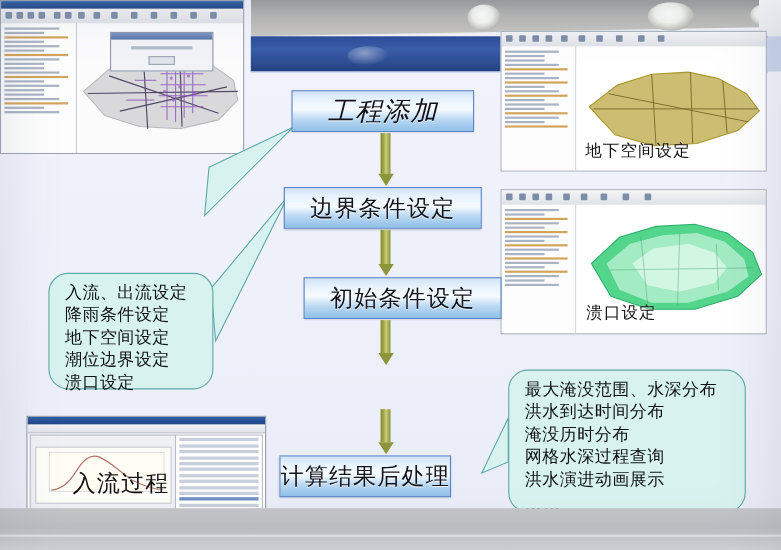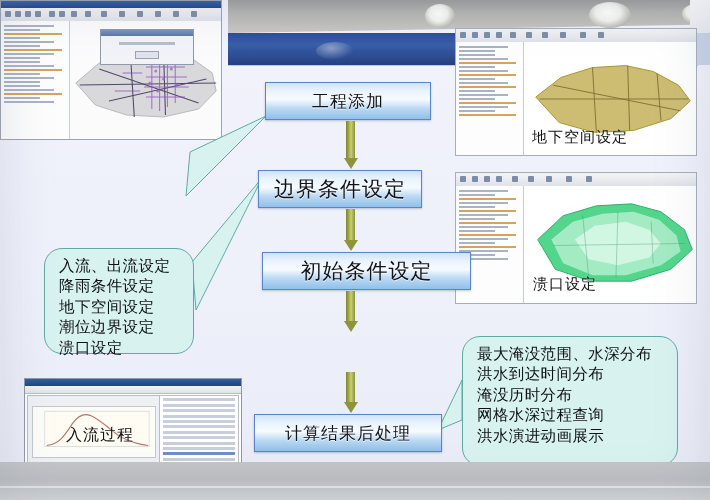--- a/index.html
+++ b/index.html
@@ -40,25 +40,25 @@
   .fbox{
     position:absolute;box-sizing:border-box;
     border:1px solid #5b85c6;
     background:linear-gradient(180deg,#cfe2f6 0%,#e9f3fd 22%,#f6fbff 46%,#bcd9f3 70%,#8fc0e8 100%);
     box-shadow:0 1px 2px rgba(40,70,120,.28);
     display:flex;align-items:center;justify-content:center;
     color:#12131a;letter-spacing:1px;
     text-shadow:0 1px 0 rgba(255,255,255,.75);
   }
   .fbox span{display:block;line-height:1;}
-  #box-add     {left:265px;top:82px; width:166px;height:38px;font-size:17px;}
-  #box-bound   {left:258px;top:170px;width:164px;height:38px;font-size:21px;}
-  #box-init    {left:262px;top:252px;width:209px;height:38px;font-size:21px;}
+  #box-add     {left:265px;top:82px; width:166px;height:38px;font-size:24px;font-style:italic;}
+  #box-bound   {left:258px;top:170px;width:180px;height:38px;font-size:21px;}
+  #box-init    {left:276px;top:252px;width:180px;height:38px;font-size:21px;}
   #box-run     {left:268px;top:333px;width:160px;height:38px;font-size:21px;}
-  #box-post    {left:254px;top:414px;width:188px;height:38px;font-size:17px;}
+  #box-post    {left:254px;top:414px;width:156px;height:38px;font-size:21px;}
 
   
   .arrow{position:absolute;left:344px;width:13px;}
   .arrow i{
     display:block;width:9px;margin:0 2px;height:calc(100% - 11px);
     background:linear-gradient(90deg,#7d8431 0%,#a8ae4e 35%,#c9cf7a 55%,#8a9139 100%);
   }
   .arrow b{
     display:block;width:0;height:0;border-left:7px solid transparent;border-right:7px solid transparent;
     border-top:11px solid #8d9439;
@@ -351,21 +351,21 @@
           <u class="sel"></u>
           <u></u>
           <u></u>
           <u></u>
           <u></u>
           <u></u>
         <u></u>
       </div>
     </div>
   </div>
-  <div class="shotcap" style="left:66px;top:425px;font-size:16px;">入流过程</div>
+  <div class="shotcap" style="left:66px;top:425px;font-size:21px;">入流过程</div>
 
   <svg class="tail" style="left:0;top:0;width:710px;height:500px">
     <polygon points="190,152 266,116 186,196"></polygon>
     <polygon points="192,262 262,178 196,310"></polygon>
     <polygon points="462,380 438,430 462,420"></polygon>
   </svg>
 
   <div class="fbox" id="box-add">
     <span>工程添加</span>
   </div>

